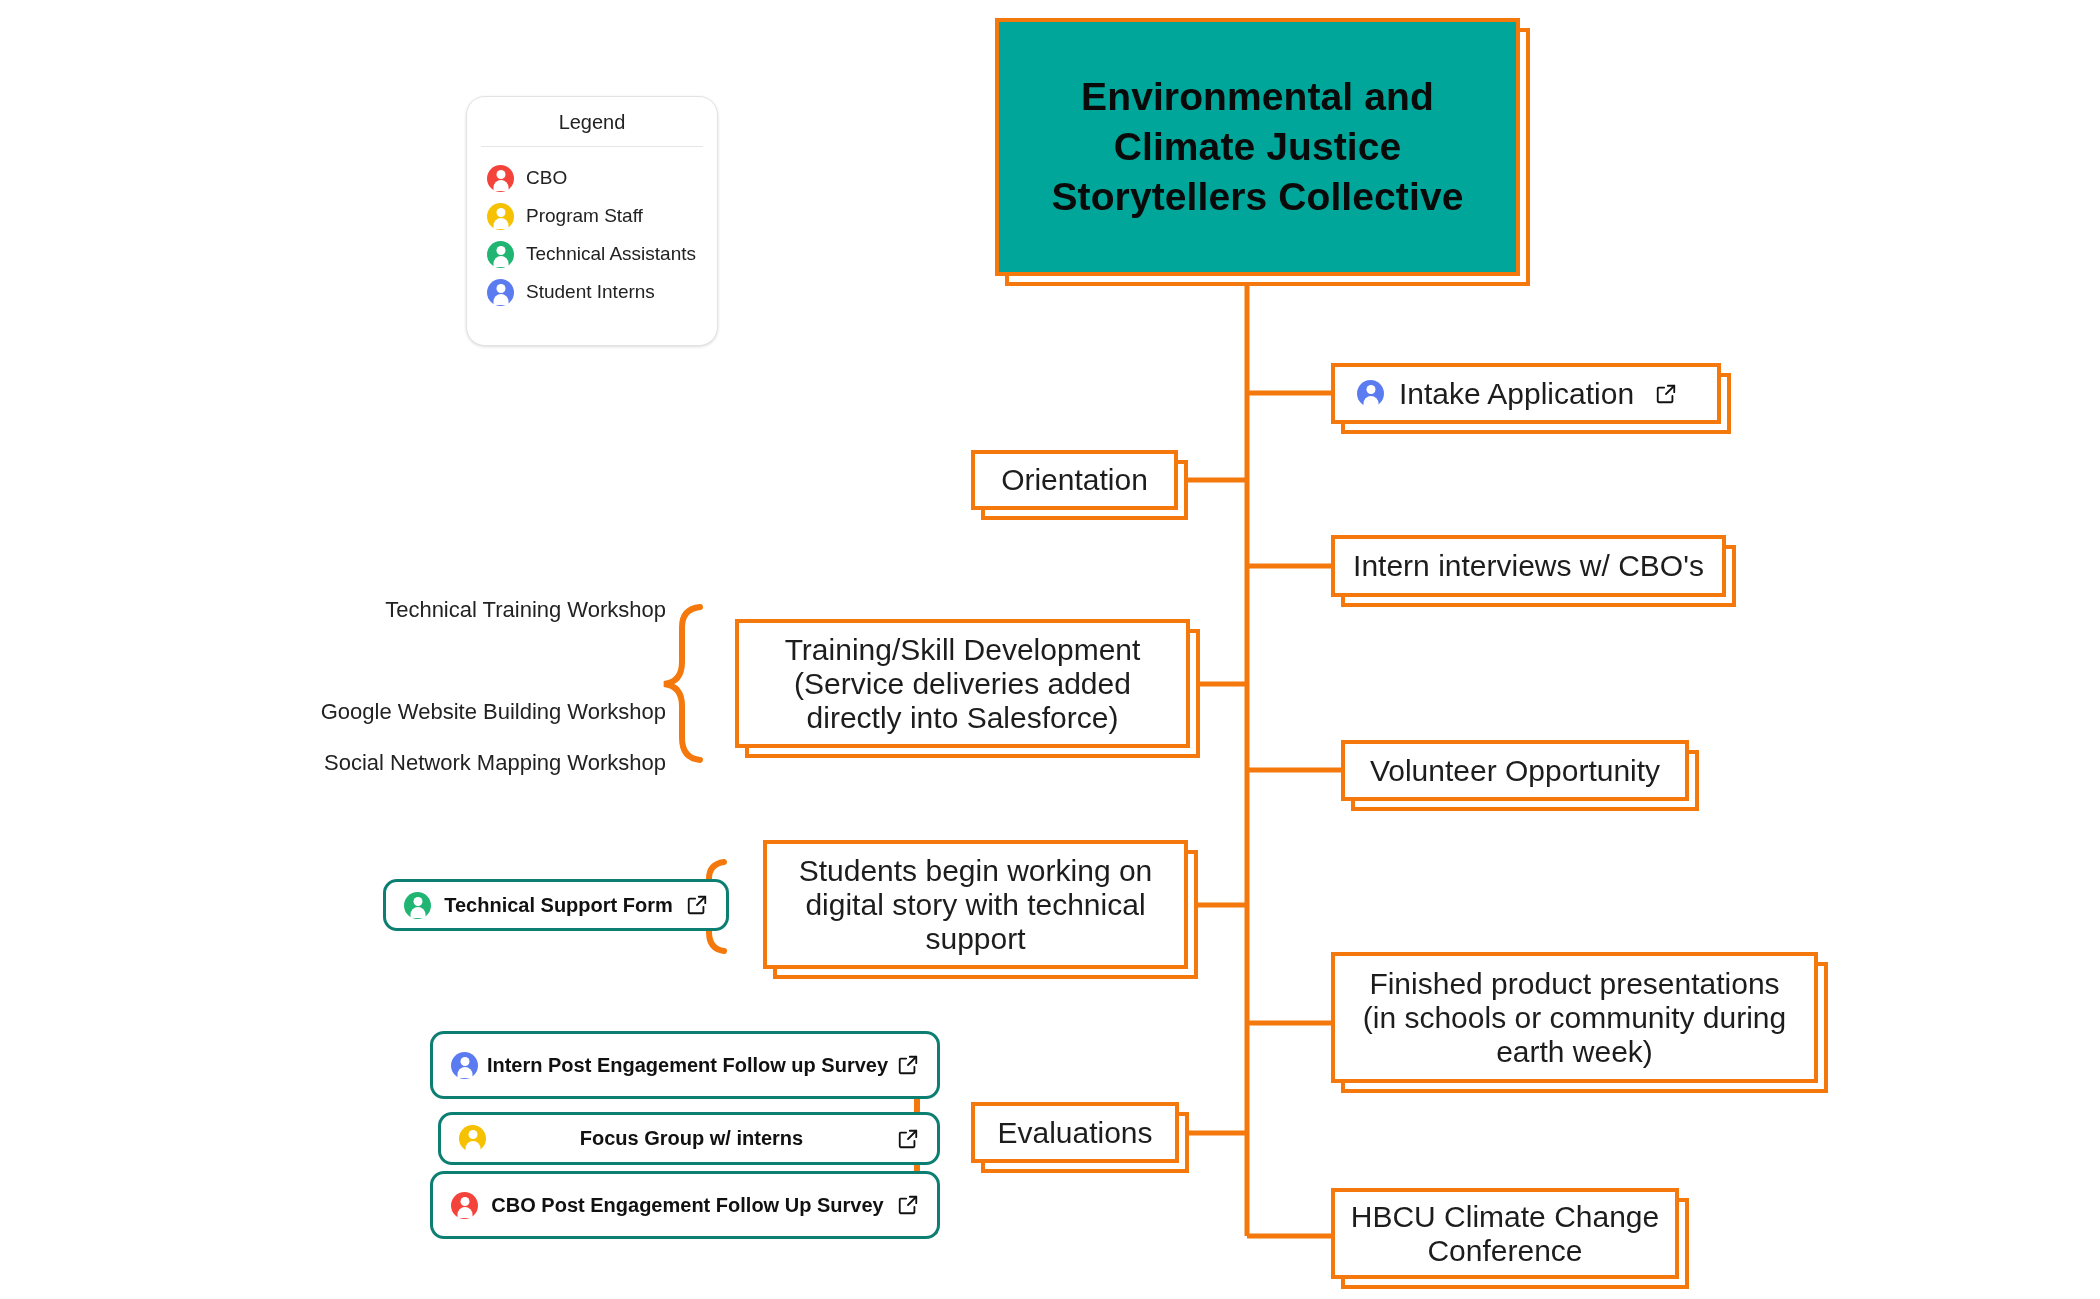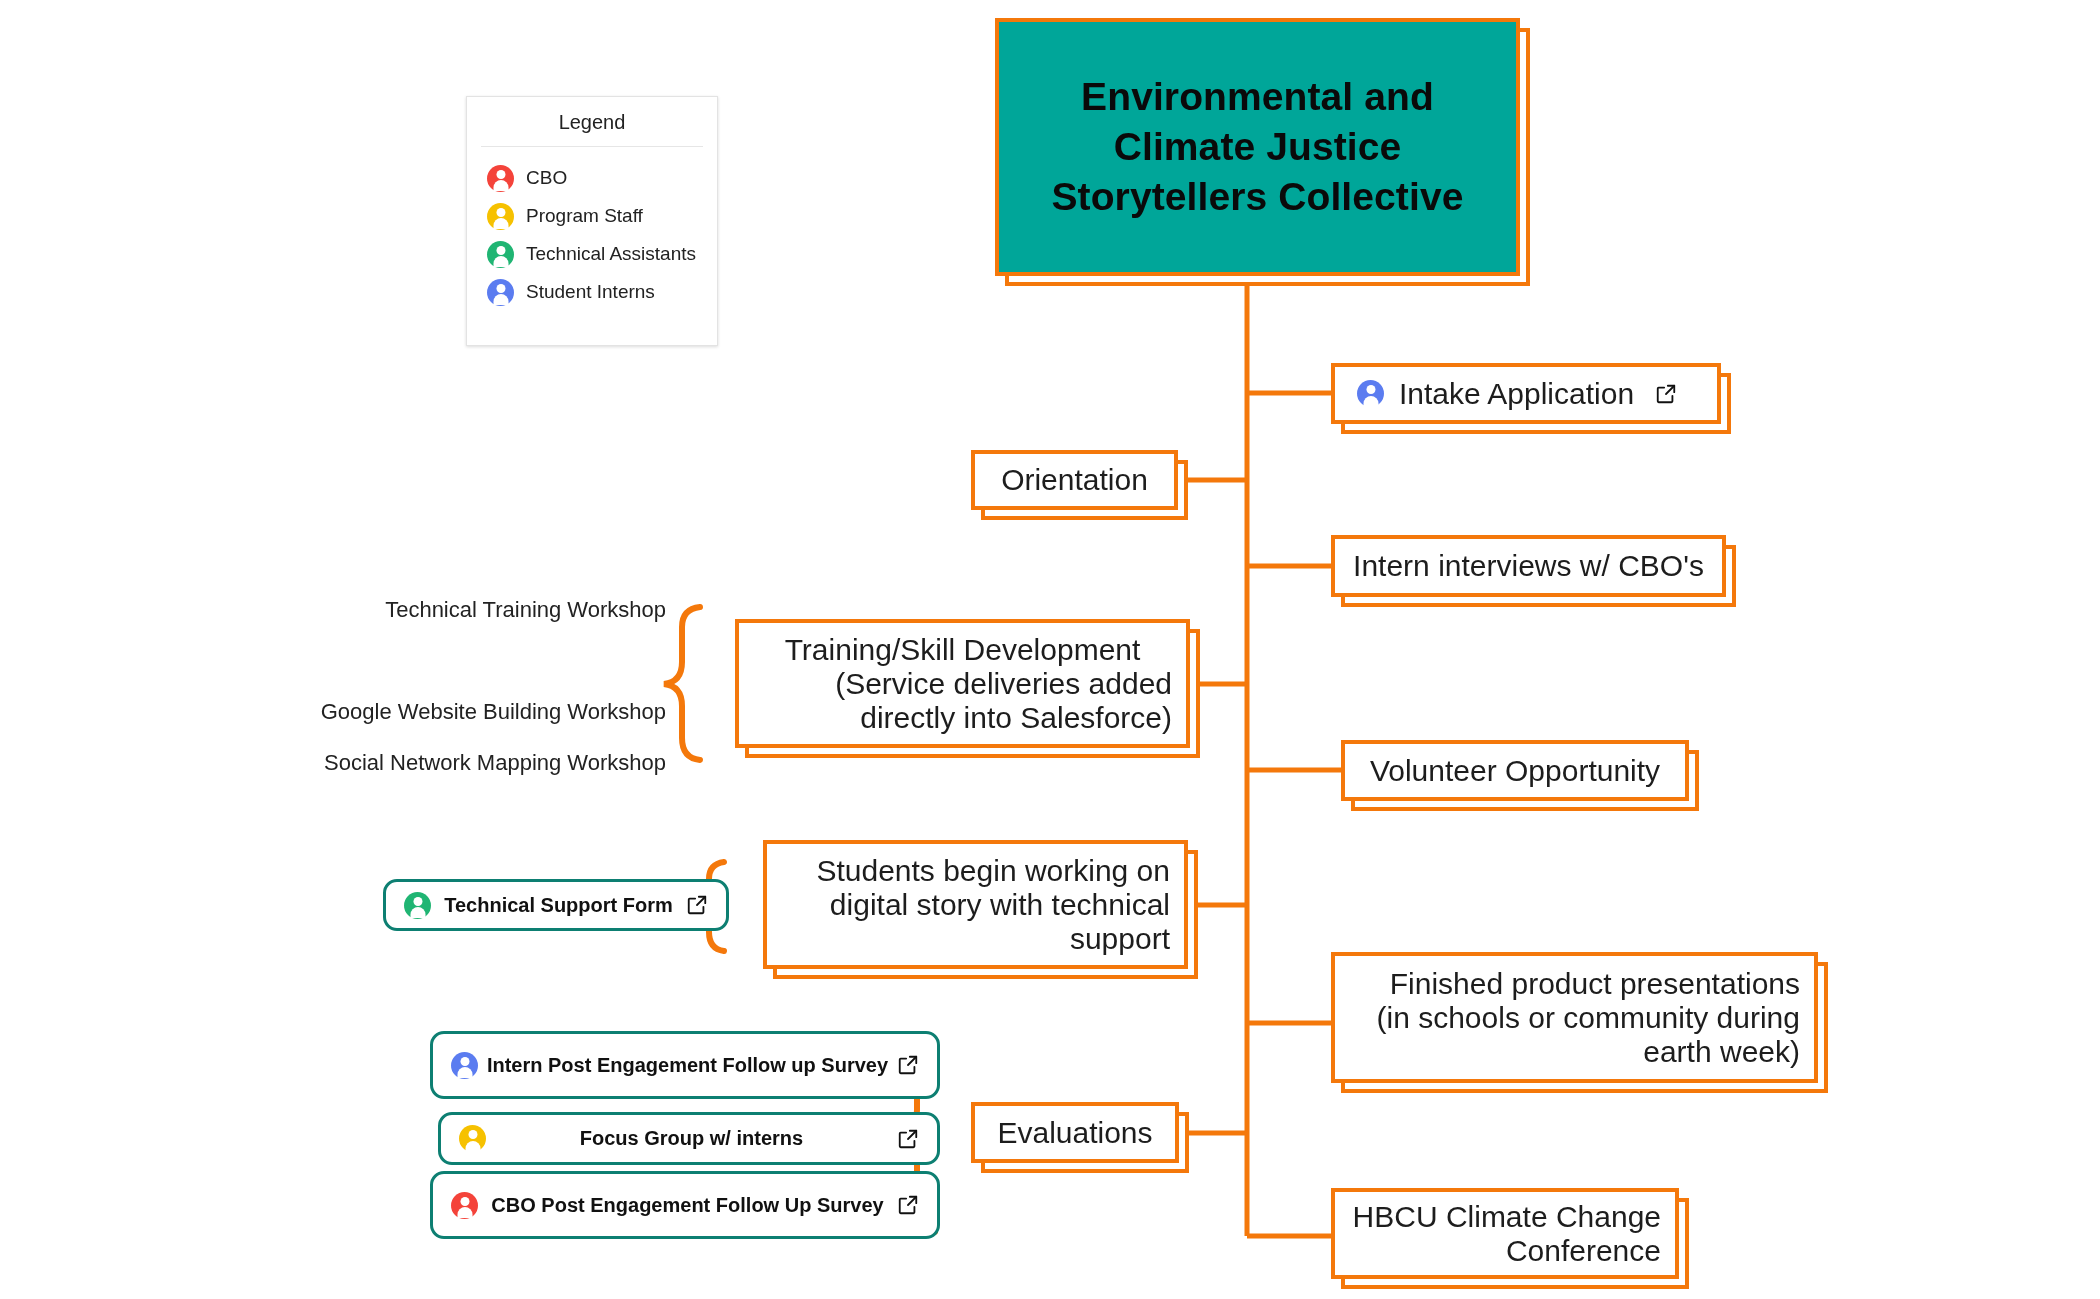--- a/index.html
+++ b/index.html
@@ -26,21 +26,21 @@
 
   
   #root-wrap{left:995px;top:18px;width:525px;height:258px;}
   #root-wrap .back{border-color:#F4780B;background:#fff;}
   #root-wrap .front{
     background:#00A699;border:4px solid #F4780B;
     font-size:39px;font-weight:700;color:#0a0a0a;line-height:1.28;
     letter-spacing:.1px;
   }
 
-  .t-main{font-size:30px;color:#1d1d1d;text-align:right;}
+  .t-main{font-size:30px;color:#1d1d1d;}
 
   
   .formbox{
     position:absolute;box-sizing:border-box;background:#fff;
     border:3px solid #0D7F72;border-radius:14px;
     display:flex;align-items:center;
     font-weight:700;font-size:20px;color:#111;margin-left:32px;
   }
   .formbox .lbl{flex:1;text-align:center;padding:0 6px;line-height:1.25;}
   .formbox .avatar{margin-left:18px;flex:none;}
@@ -58,21 +58,21 @@
   .av-red{background:#F4433A;}
   .av-yellow{background:#F6C100;}
   .av-green{background:#20B573;}
   .av-blue{background:#5B7CF0;}
 
   .ext{width:22px;height:22px;display:inline-block;position:relative;flex:none;}
 
   
   #legend{
     position:absolute;left:466px;top:96px;width:250px;height:248px;
-    background:#fff;border:1px solid #e3e3e3;border-radius:0;
+    background:#fff;border:1px solid #e3e3e3;border-radius:19px;
     box-shadow:0 1px 3px rgba(0,0,0,.14);
   }
   #legend .ltitle{
     text-align:center;font-size:20px;color:#222;padding:14px 0 12px;
   }
   #legend .divider{height:1px;background:#e6e6e6;margin:0 14px 12px;}
   #legend .lrow{display:flex;align-items:center;gap:12px;padding:5.5px 0 5.5px 20px;}
   #legend .lrow span.txt{font-size:19px;color:#222;text-align:center;}
 
   

